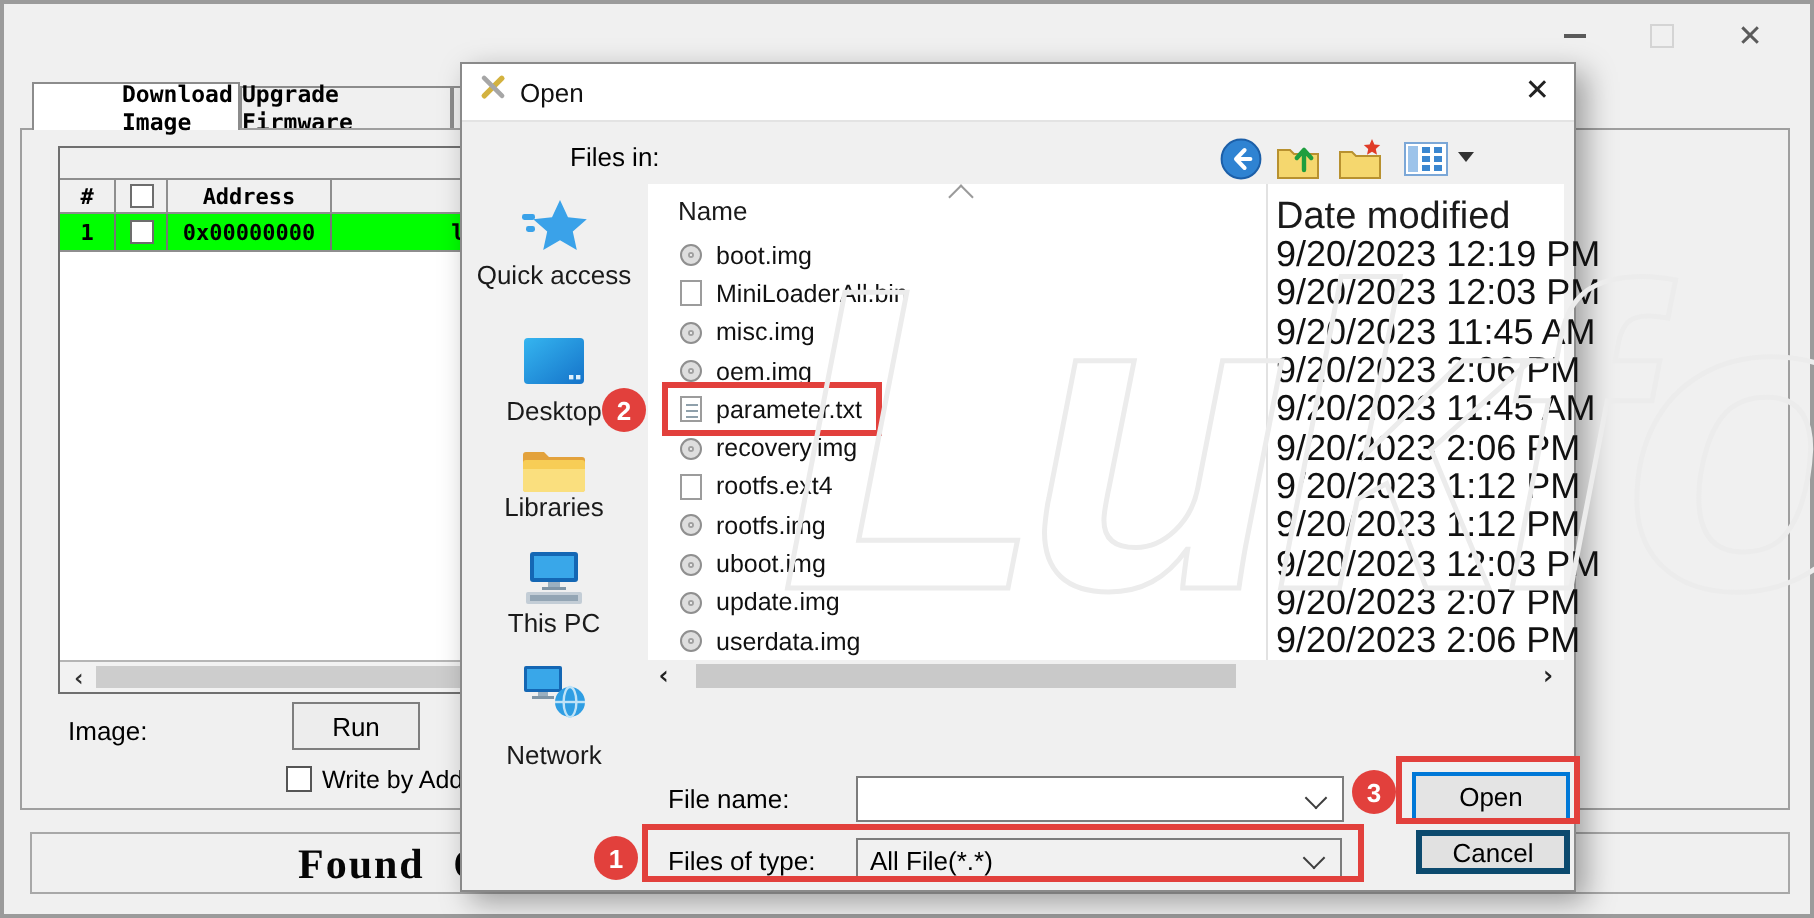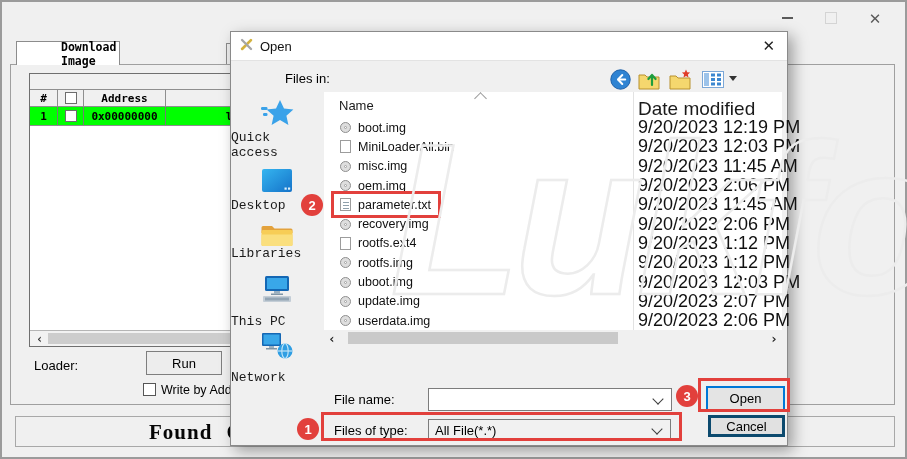--- a/index.html
+++ b/index.html
@@ -31,21 +31,21 @@
   .grid-row{display:flex;height:19px;background:#00ff00;border-bottom:1px solid #8e8e8e;box-sizing:border-box;}
   .gc{display:flex;align-items:center;justify-content:center;border-right:1px solid #777;box-sizing:border-box;height:100%;}
   .w-num{width:28px;}.w-cb{width:26px;}.w-addr{width:82px;}.w-name{width:160px;}.w-fill{flex:1;border-right:none;}
   .cb{width:12px;height:12px;background:#fff;border:1px solid #6d6d6d;box-sizing:border-box;}
   .grid-hscroll{position:absolute;left:0;bottom:0;width:100%;height:16px;background:#f2f2f2;border-top:1px solid #b5b5b5;box-sizing:border-box;}
   .hs-arrow{position:absolute;left:2px;top:1px;width:15px;height:13px;display:flex;align-items:center;justify-content:center;
             font:700 12px "DejaVu Sans Mono",monospace;color:#333;}
   .hs-thumb{position:absolute;left:18px;top:2px;width:420px;height:11px;background:#cdcdcd;}
   
   .loader-label{position:absolute;left:32px;top:356px;font-size:13px;z-index:3;}
-  .run-btn{position:absolute;left:144px;top:349px;width:76px;height:24px;background:#ededed;border:1px solid #7e7e7e;
+  .run-btn{position:absolute;left:144px;top:349px;width:64px;height:24px;background:#ededed;border:1px solid #7e7e7e;
            box-sizing:border-box;display:flex;align-items:center;justify-content:center;font-size:13px;z-index:3;}
   .wba-cb{position:absolute;left:141px;top:381px;width:13px;height:13px;background:#fff;border:1px solid #555;box-sizing:border-box;z-index:3;}
   .wba-label{position:absolute;left:159px;top:381px;font-size:12.5px;z-index:3;white-space:nowrap;}
   
   .status-bar{position:absolute;left:13px;top:414px;width:880px;height:31px;border:1px solid #a8a8a8;
               background:#f0f0f0;box-sizing:border-box;z-index:3;}
   .status-text{position:absolute;left:133px;top:3px;font-family:"Liberation Serif",serif;font-size:21px;
                font-weight:700;letter-spacing:1px;word-spacing:8px;color:#060606;white-space:nowrap;}
   
   .dialog{position:absolute;left:230px;top:31px;width:558px;height:415px;background:#f0f0f0;
@@ -58,21 +58,21 @@
   .lookin-combo{position:absolute;left:101px;top:33px;width:251px;height:25px;background:#fff;border:1px solid #7c7c7c;
                 box-sizing:border-box;display:flex;align-items:center;padding-left:5px;gap:6px;font-size:13px;}
   .chev{width:7px;height:7px;border-right:1.6px solid #3d3d3d;border-bottom:1.6px solid #3d3d3d;
         transform:rotate(45deg);margin-top:-4px;}
   .combo-chev{position:absolute;right:9px;top:11px;}
   .tb-icon{position:absolute;top:36px;width:23px;height:22px;display:flex;align-items:center;justify-content:center;}
   .view-caret{position:absolute;left:498px;top:44px;width:0;height:0;border-left:4px solid transparent;
               border-right:4px solid transparent;border-top:5px solid #333;}
   
   .side-item-icon{position:absolute;left:0;width:92px;display:flex;justify-content:center;}
-  .side-item-label{position:absolute;left:0;width:92px;text-align:left;font-size:13px;color:#1a1a1a;font-family:Liberation Mono, monospace;}
+  .side-item-label{position:absolute;left:0;width:92px;text-align:center;font-size:13px;color:#1a1a1a;}
   
   .file-list{position:absolute;left:93px;top:60px;width:458px;height:254px;background:#fff;}
   .fl-colsep{position:absolute;left:309px;top:0;width:1px;height:254px;background:#e2e2e2;}
   .fl-name-h{position:absolute;left:15px;top:6px;font-size:13px;color:#1a1a1a;}
   .fl-date-h{position:absolute;left:314px;top:6px;font-size:19px;color:#1a1a1a;}
   .fl-caret{position:absolute;left:152px;top:2px;width:8px;height:8px;border-left:1.3px solid #9a9a9a;
             border-top:1.3px solid #9a9a9a;transform:rotate(45deg);}
   .fl-rows{position:absolute;left:0;top:26px;width:100%;}
   .frow{position:relative;height:19.3px;display:flex;align-items:center;}
   .ficon{position:relative;margin-left:16px;width:11px;height:13px;flex:0 0 11px;}
@@ -124,20 +124,21 @@
       </div>
     <div class="wc">
         <div class="wc-max-glyph"></div>
       </div>
     <div class="wc">
         <span class="wc-close-glyph">✕</span>
       </div>
   </div>
 
   <div class="tab active" style="left:14px;width:104px;">Download Image</div>
+  <div class="tab" style="left:118px;width:106px;">Upgrade Firmware</div>
   <div class="tab" style="left:224px;width:132px;">Advanced Function</div>
 
   <div class="tab-panel"></div>
 
   <div class="grid">
     <div class="grid-topstrip"></div>
     <div class="grid-header">
       <div class="gh w-num">#</div>
       <div class="gh w-cb">
           <div class="cb"></div>
@@ -154,21 +155,21 @@
       <div class="gc w-addr">0x00000000</div>
       <div class="gc w-name">loader</div>
       <div class="gc w-fill"></div>
     </div>
     <div class="grid-hscroll">
       <div class="hs-arrow">‹</div>
       <div class="hs-thumb"></div>
     </div>
   </div>
 
-  <div class="loader-label">Loader:</div>
+  <div class="loader-label">Image:</div>
   <div class="run-btn">Run</div>
   <div class="wba-cb"></div>
   <div class="wba-label">Write by Addr</div>
 
   <div class="status-bar">
     <div class="status-text">Found One</div>
   </div>
 </div>
 
 <div class="dialog">
@@ -260,21 +261,21 @@
   <div class="side-item-icon" style="top:243px;">
     <svg width="32" height="28" viewBox="0 0 32 28">
       <rect x="4" y="1" width="24" height="15" rx="1.5" fill="#1467b4"></rect>
       <rect x="6" y="3" width="20" height="11" fill="#39a7e9"></rect>
       <rect x="13" y="16" width="6" height="2.5" fill="#9bb0c0"></rect>
       <rect x="10" y="18.5" width="12" height="1.5" fill="#7f95a6"></rect>
       <rect x="2" y="21" width="28" height="6" rx="1" fill="#c3cdd6"></rect>
       <rect x="4" y="22.5" width="24" height="3" fill="#93a5b4"></rect>
     </svg>
   </div>
-  <div class="side-item-label" style="top:272px;margin-top:10px;">This PC</div>
+  <div class="side-item-label" style="top:272px;">This PC</div>
 
   <div class="side-item-icon" style="top:299px;">
     <svg width="32" height="28" viewBox="0 0 32 28">
       <rect x="1" y="2" width="19" height="13" rx="1" fill="#1467b4"></rect>
       <rect x="2.5" y="3.5" width="16" height="10" fill="#39a7e9"></rect>
       <rect x="8" y="15" width="5" height="2" fill="#9bb0c0"></rect>
       <rect x="5" y="17" width="11" height="1.5" fill="#7f95a6"></rect>
       <circle cx="24" cy="20" r="7.5" fill="#2f9ee3"></circle>
       <ellipse cx="24" cy="20" rx="3.2" ry="7.5" fill="none" stroke="#bfe3f7" stroke-width="1.2"></ellipse>
       <line x1="16.5" y1="20" x2="31.5" y2="20" stroke="#bfe3f7" stroke-width="1.2"></line>

